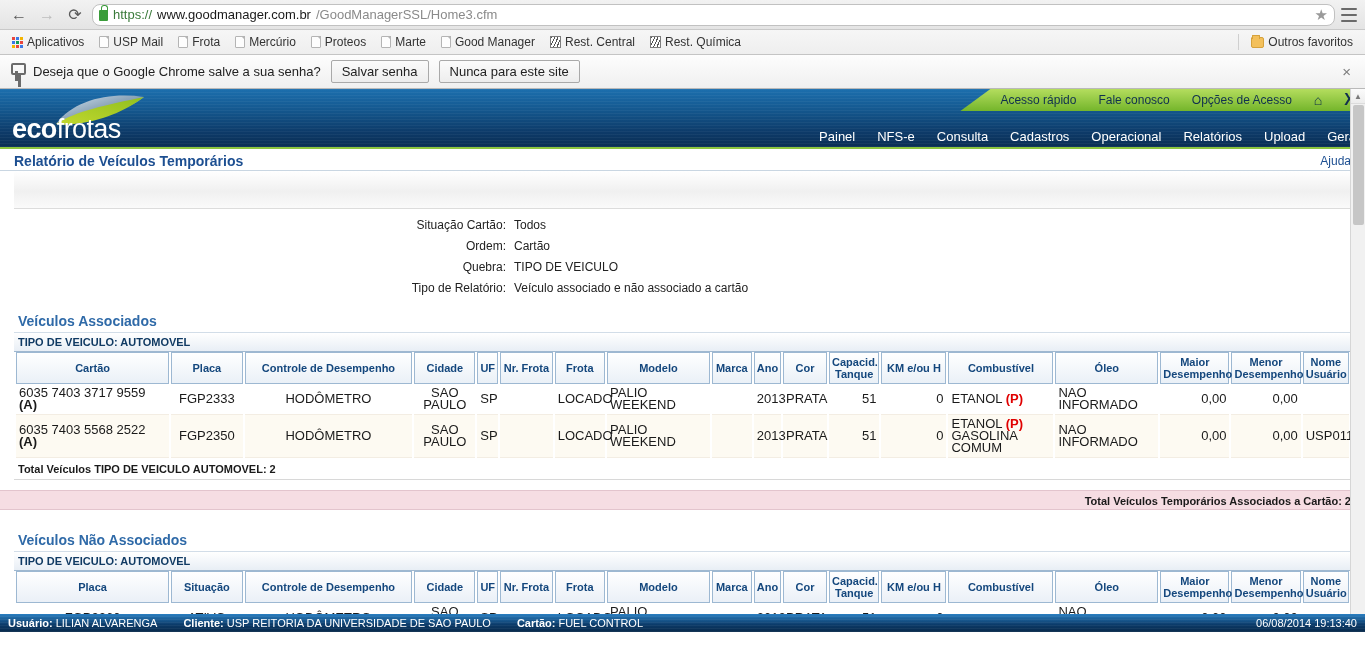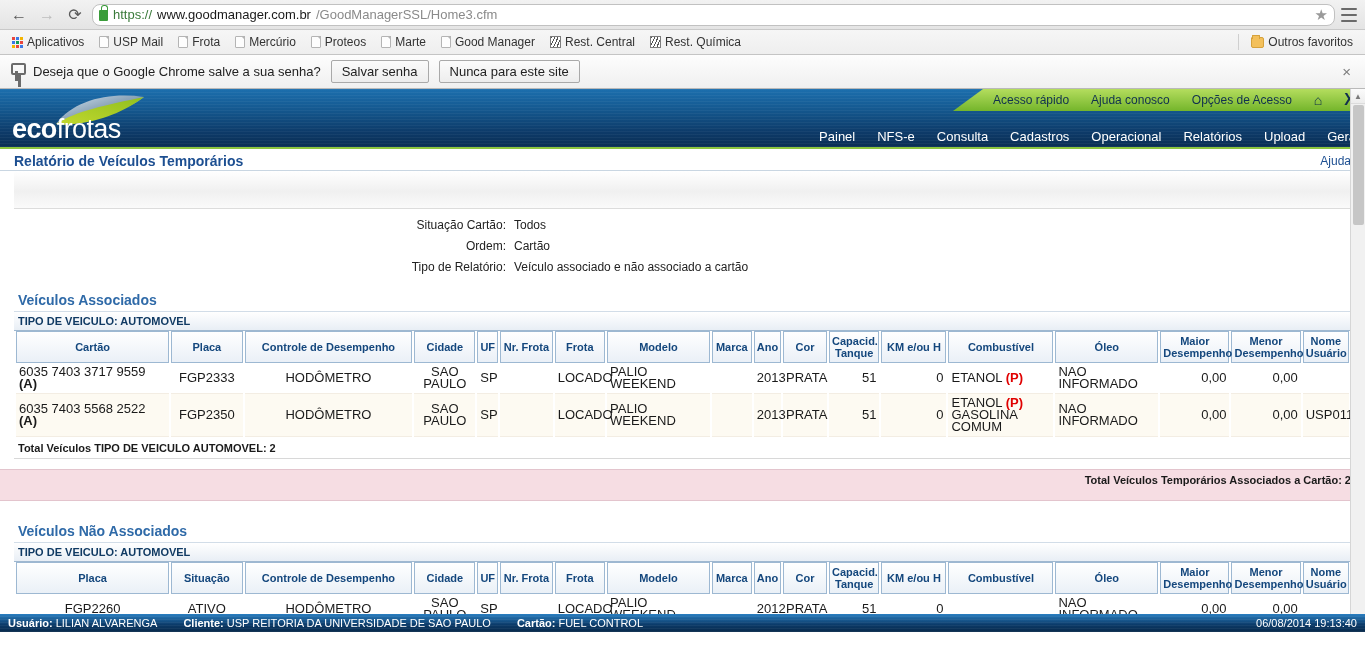--- a/index.html
+++ b/index.html
@@ -316,21 +316,21 @@
     padding: 5px 2px 4px 4px;
     border-bottom: 1px solid #d8d8d8;
   }
   .grand-total {
     background: #f6dde3;
     border-top: 1px solid #e3c4cd;
     border-bottom: 1px solid #e3c4cd;
     text-align: right;
     font-size: 11px; font-weight: bold; color: #1a1a1a;
     padding: 4px 14px 4px 0;
-    height: 32px;
+    height: 20px;
   }
   .spacer-sm { height: 10px; }
   .spacer-md { height: 18px; }
 
   
   .vscroll {
     position: absolute; top: 0; right: 0;
     width: 15px; height: 100%;
     background: #f1f1f1;
     border-left: 1px solid #d6d6d6;
@@ -475,21 +475,21 @@
         <path d="M2 29 C20 5 55 -3 90 2 C72 16 48 22 26 24 C16 25 8 27 2 29 Z" fill="url(#lg1)"></path>
         <path d="M2 29 C22 16 52 10 90 2 C66 20 40 27 20 29 C12 30 6 30 2 29 Z" fill="url(#lg2)"></path>
       </svg>
       <div class="logo-text">
         <b>eco</b><span>frotas</span>
       </div>
     </div>
 
     <div class="topbar-green">
       <a>Acesso rápido</a>
-      <a>Ajuda conosco</a>
+      <a>Fale conosco</a>
       <a>Opções de Acesso</a>
       <span class="home-ico">⌂</span>
       <span class="x-ico">X</span>
     </div>
 
     <div class="mainnav">
       <a>Painel</a>
       <a>NFS-e</a>
       <a>Consulta</a>
       <a>Cadastros</a>
@@ -510,20 +510,24 @@
     <div class="filter-block"></div>
 
     <div class="filters">
       <div class="filter-row">
         <div class="filter-label">Situação Cartão:</div>
         <div class="filter-value">Todos</div>
       </div>
       <div class="filter-row">
         <div class="filter-label">Ordem:</div>
         <div class="filter-value">Cartão</div>
+      </div>
+      <div class="filter-row">
+        <div class="filter-label">Quebra:</div>
+        <div class="filter-value">TIPO DE VEICULO</div>
       </div>
       <div class="filter-row">
         <div class="filter-label">Tipo de Relatório:</div>
         <div class="filter-value">Veículo associado e não associado a cartão</div>
       </div>
     </div>
 
     <div class="spacer-sm"></div>
 
     <div class="section-title">Veículos Associados</div>

